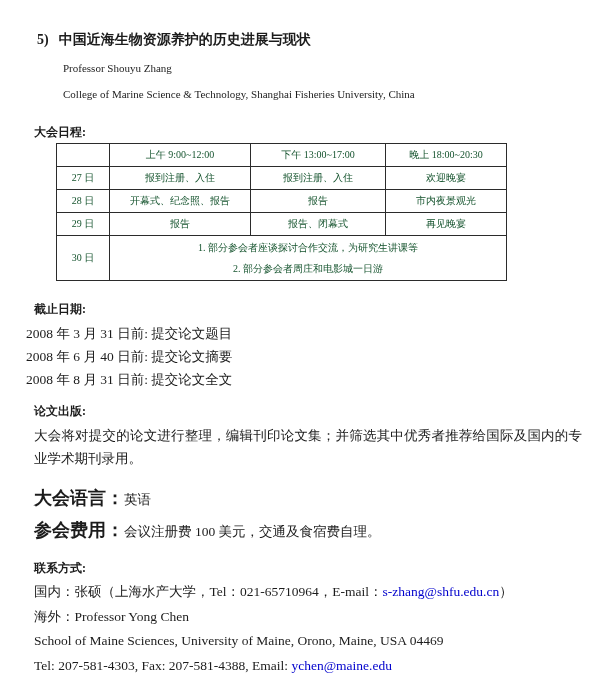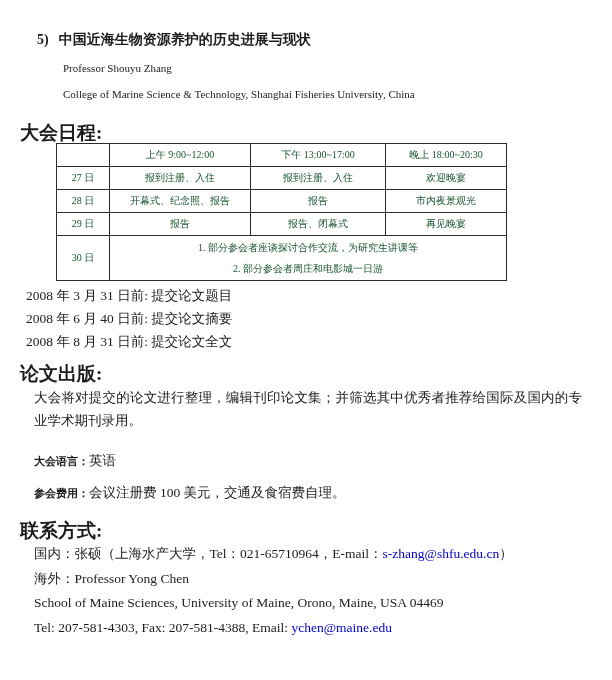--- a/index.html
+++ b/index.html
@@ -18,21 +18,21 @@
   .keynote { margin-left:37px; }
   .keynote-title {
     display:flex; gap:10px;
     font-weight:bold; font-size:14px;
     line-height:18px; margin-bottom:6px;
   }
   .keynote-line { margin-left:26px; line-height:26px; font-size:11px; }
 
   
   .sec-heading {
-    margin-left:20px; font-weight:bold; font-size:19px; line-height:19px;
+    margin-left:34px; font-weight:bold; font-size:12px; line-height:19px;
   }
   .h-schedule { margin-top:16px; margin-bottom:1px; }
   .h-deadline { margin-top:19px; }
   .h-pub      { margin-top:11px; }
   .h-contact  { margin-top:16px; margin-bottom:2px; }
 
   
   table.schedule {
     margin-left:56px; border-collapse:collapse;
     font-size:10px; color:#14532d;
@@ -56,21 +56,21 @@
   
   .pub-par {
     margin-left:34px; margin-top:3px; width:548px;
     line-height:23px; text-align:justify;
   }
 
   
   .inline-line { margin-left:34px; line-height:23px; }
   .line-lang { margin-top:17px; }
   .line-fee  { margin-top:8px; }
-  .inline-label { font-weight:bold; font-size:11px; }
+  .inline-label { font-weight:bold; font-size:18px; }
 
   
   .contact-line { margin-left:34px; line-height:24.5px; }
   a.email-link { color:#0000cc; cursor:pointer; }
 </style>
 </head>
 <body>
 
 <div class="page">
 
@@ -114,20 +114,21 @@
       <tr>
         <td class="col-day">30 日</td>
         <td class="merged-cell" colspan="3">
           <div class="merged-line">1. 部分参会者座谈探讨合作交流，为研究生讲课等</div>
           <div class="merged-line">2. 部分参会者周庄和电影城一日游</div>
         </td>
       </tr>
     </tbody>
   </table>
 
+  <div class="sec-heading h-deadline">截止日期:</div>
   <div class="deadline-list">
     <div class="deadline-item">2008 年 3 月 31 日前: 提交论文题目</div>
     <div class="deadline-item">2008 年 6 月 40 日前: 提交论文摘要</div>
     <div class="deadline-item">2008 年 8 月 31 日前: 提交论文全文</div>
   </div>
 
   <div class="sec-heading h-pub">论文出版:</div>
   <div class="pub-par">大会将对提交的论文进行整理，编辑刊印论文集；并筛选其中优秀者推荐给国际及国内的专业学术期刊录用。</div>
 
   <div class="inline-line line-lang">

